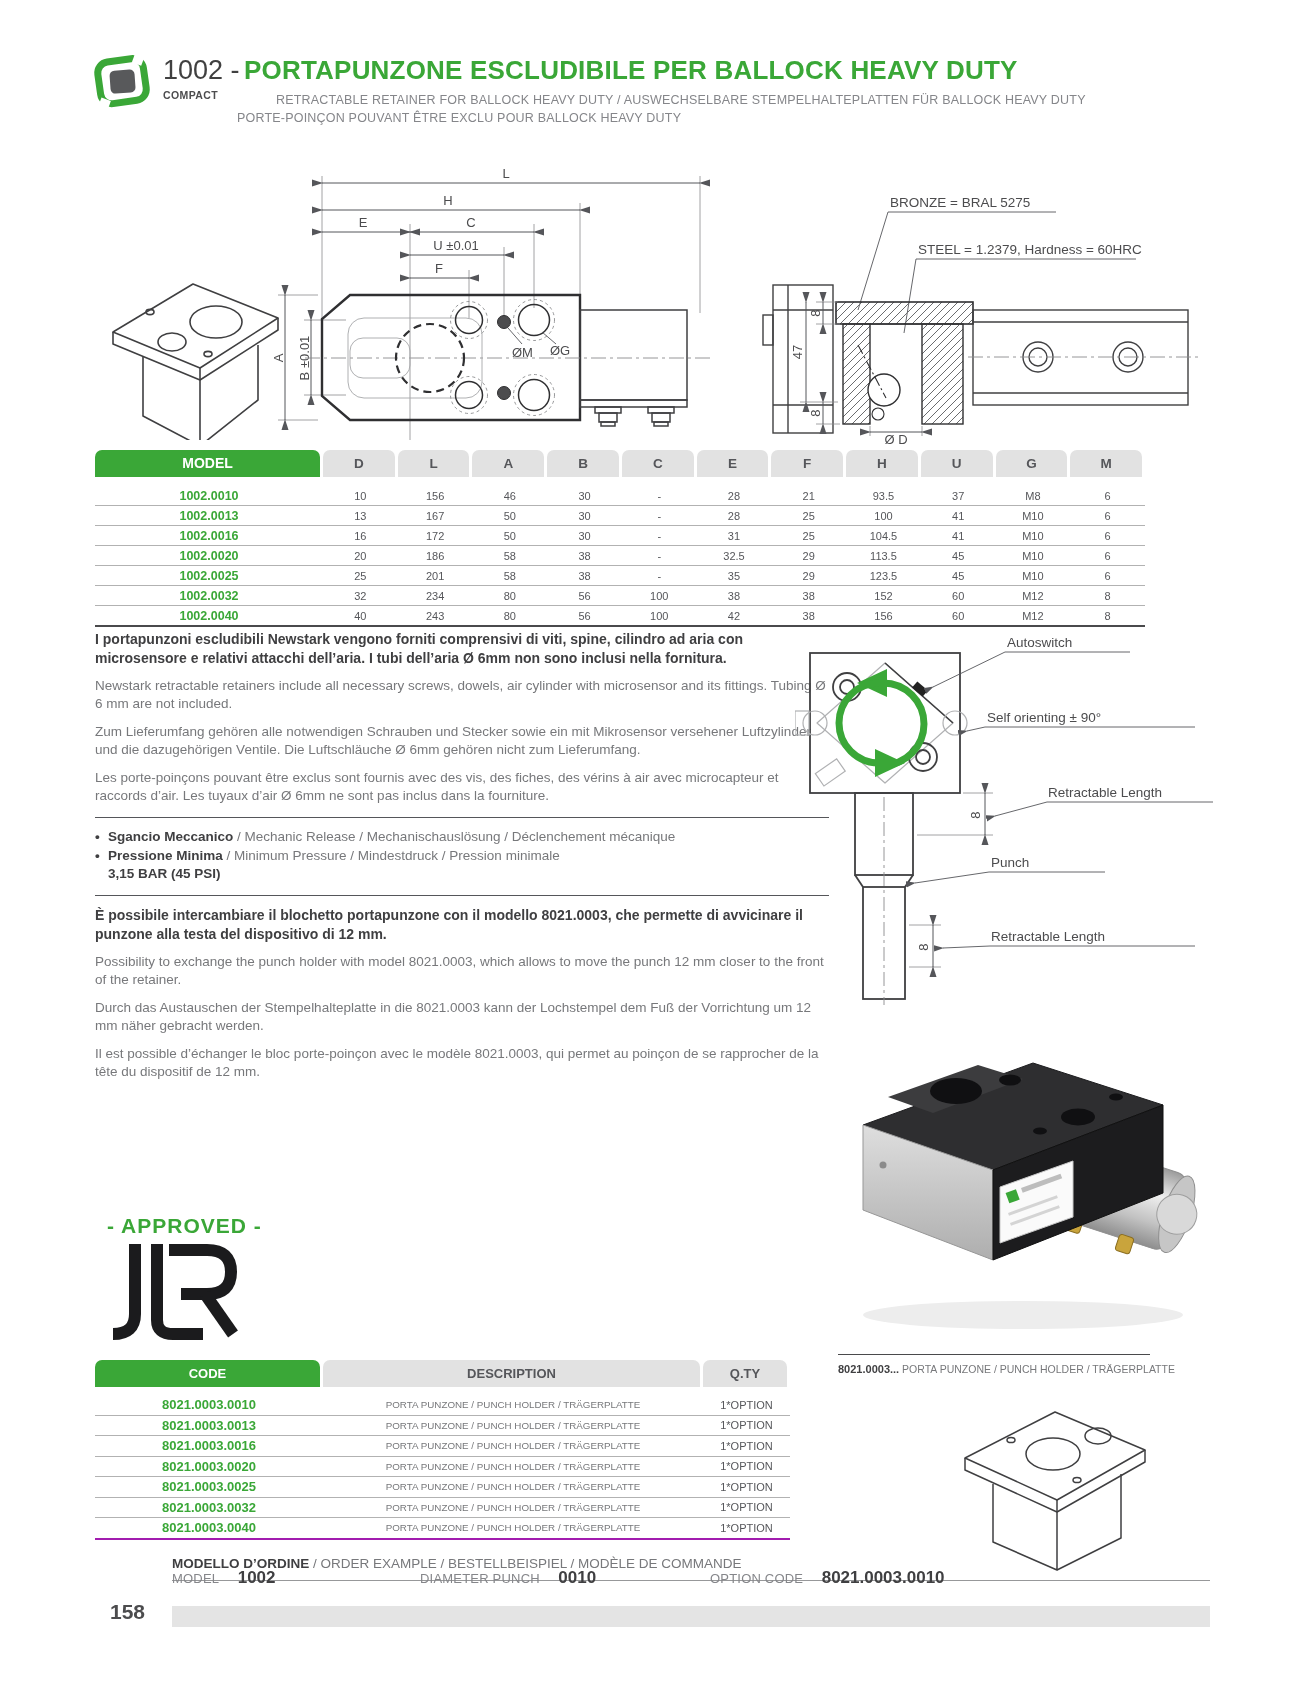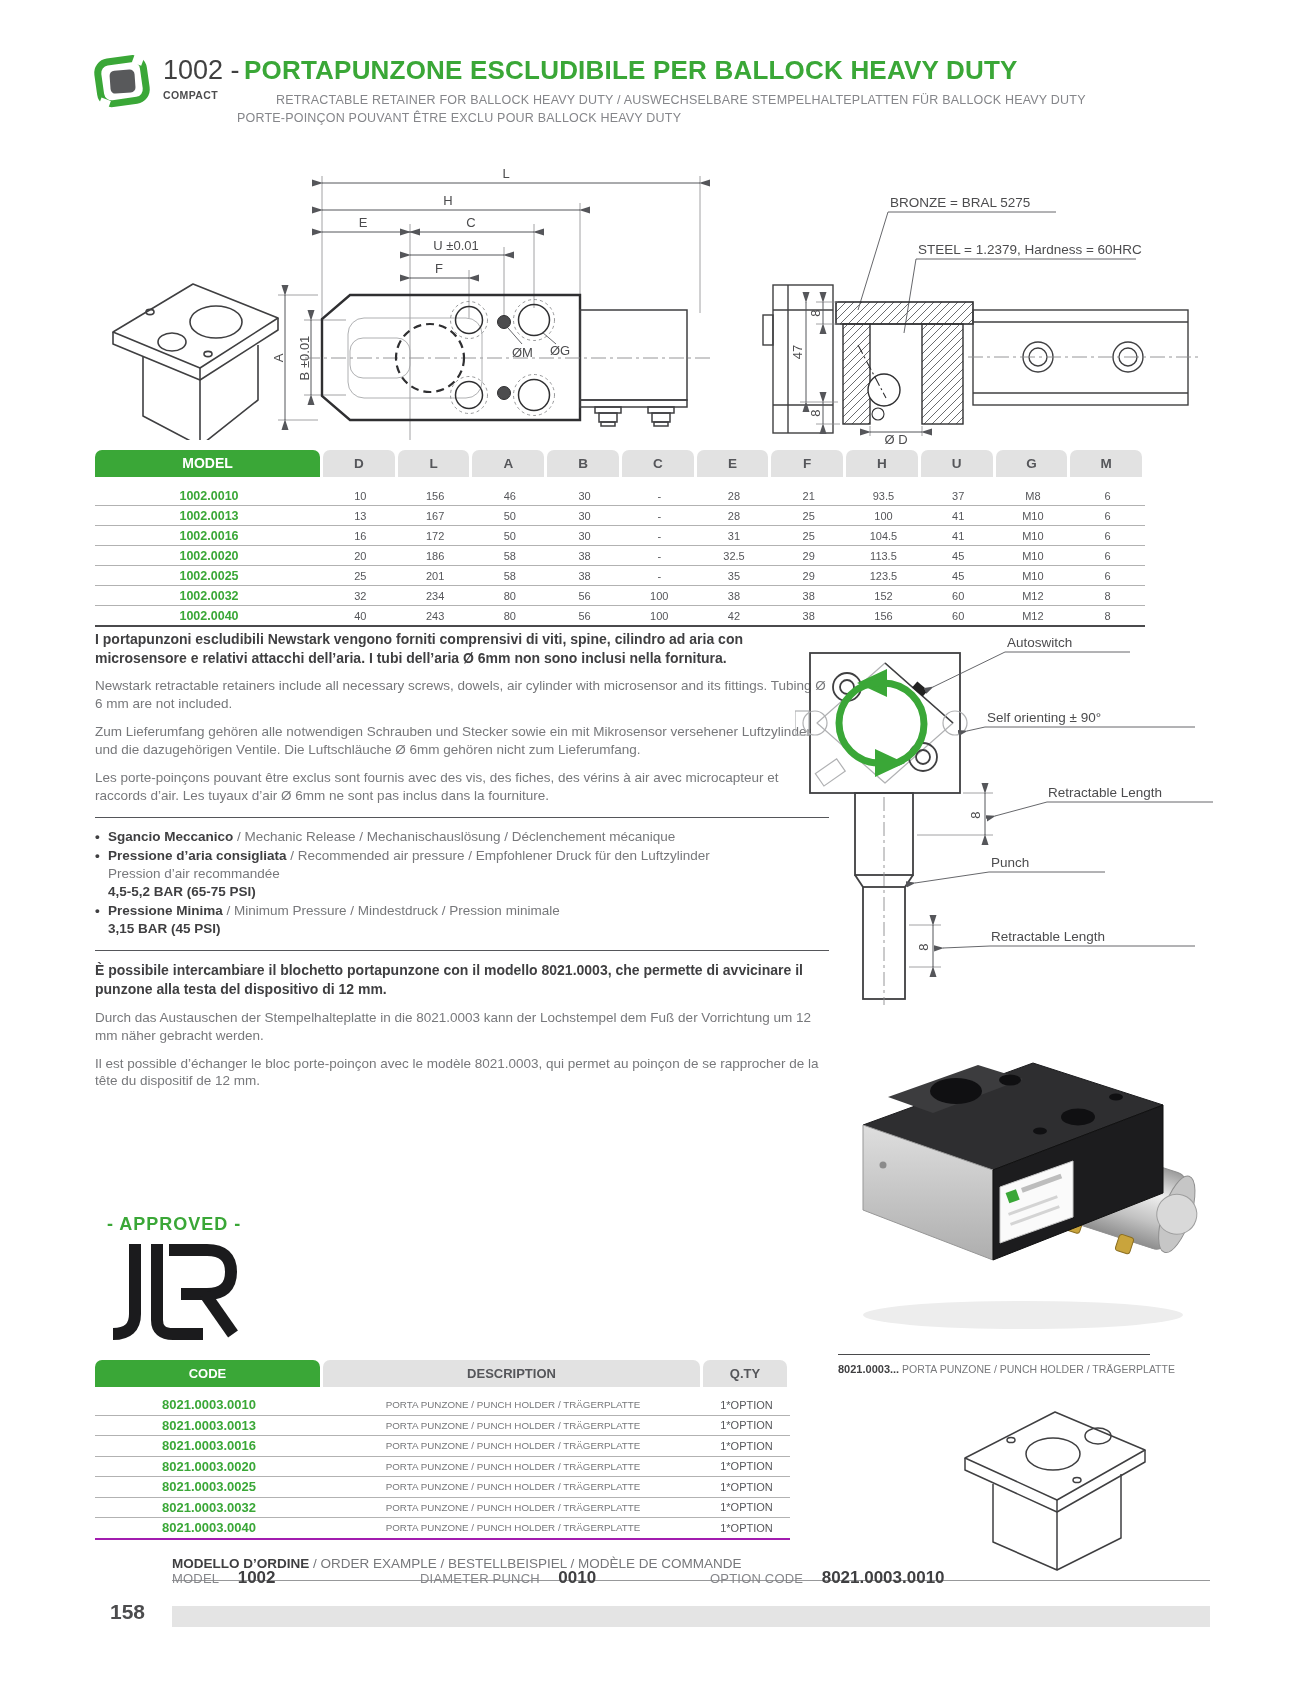--- a/index.html
+++ b/index.html
@@ -32,21 +32,21 @@
   .para{margin:0 0 10px 0;font-size:13.5px;line-height:1.33;color:#77787b;}
   .para.bold{font-size:14px;font-weight:bold;color:#3f3f41;}
   .rule{border:none;border-top:1px solid #55565a;margin:12px 0 10px 0;}
   .feat{position:relative;padding-left:13px;margin-top:1px;font-size:13.5px;line-height:1.34;color:#77787b;}
   .feat::before{content:"\2022";position:absolute;left:0;top:0;color:#3f3f41;font-weight:bold;}
   .feat-lead{font-weight:bold;color:#3f3f41;}
   .feat-note:empty,.feat-value:empty{display:none;}
   .feat-value{font-weight:bold;color:#3f3f41;}
 
   
-  .approved{left:107px;top:1214px;font-size:18px;font-weight:bold;color:#3aa737;letter-spacing:1px;}
+  .approved{left:107px;top:1214px;font-size:21px;font-weight:bold;color:#3aa737;letter-spacing:1px;}
 
   
   .code-table{left:95px;top:1360px;width:695px;}
   .code-header,.code-row{display:grid;grid-template-columns:228px 380px 87px;}
   .code-header .hcell{font-size:13px;}
   .code-body{margin-top:8px;}
   .code-row{height:19.5px;align-items:center;border-bottom:1px solid #b2b2b2;}
   .code-row:last-child{border-bottom:2px solid #a21caf;}
   .code-cell{text-align:center;}
   .code-cell.code{color:#3aa737;font-weight:bold;font-size:13px;}
@@ -376,31 +376,27 @@
     <p class="para">Newstark retractable retainers include all necessary screws, dowels, air cylinder with microsensor and its fittings. Tubing Ø 6 mm are not included.</p>
     <p class="para">Zum Lieferumfang gehören alle notwendigen Schrauben und Stecker sowie ein mit Mikrosensor versehener Luftzylinder und die dazugehörigen Ventile. Die Luftschläuche Ø 6mm gehören nicht zum Lieferumfang.</p>
     <p class="para">Les porte-poinçons pouvant être exclus sont fournis avec des vis, des fiches, des vérins à air avec microcapteur et raccords d’air. Les tuyaux d’air Ø 6mm ne sont pas inclus dans la fourniture.</p>
     <hr class="rule">
     <div class="feat">
       <span class="feat-lead">Sgancio Meccanico</span><span> / Mechanic Release / Mechanischauslösung / Déclenchement mécanique</span>
       
       
     </div>
     <div class="feat">
-      <span class="feat-lead">Pressione d’aria consigliata</span><span> / Recommended air pressure / Empfohlener Druck für den Luftzylinder</span>
-      <div class="feat-note">Pression d’air recommandée</div>
-      <div class="feat-value">4,5-5,2 BAR (65-75 PSI)</div>
-    </div>
-    <div class="feat">
       <span class="feat-lead">Pressione Minima</span><span> / Minimum Pressure / Mindestdruck / Pression minimale</span>
       
       <div class="feat-value">3,15 BAR (45 PSI)</div>
     </div>
     <hr class="rule">
     <p class="para bold">È possibile intercambiare il blochetto portapunzone con il modello 8021.0003, che permette di avvicinare il punzone alla testa del dispositivo di 12 mm.</p>
+    <p class="para">Possibility to exchange the punch holder with model 8021.0003, which allows to move the punch 12 mm closer to the front of the retainer.</p>
     <p class="para">Durch das Austauschen der Stempelhalteplatte in die 8021.0003 kann der Lochstempel dem Fuß der Vorrichtung um 12 mm näher gebracht werden.</p>
     <p class="para">Il est possible d’échanger le bloc porte-poinçon avec le modèle 8021.0003, qui permet au poinçon de se rapprocher de la tête du dispositif de 12 mm.</p>
   </div>
 
   <svg class="abs" style="left:795px;top:625px;" width="420" height="385" viewBox="0 0 420 385">
     <defs>
       <marker id="ar3" markerWidth="11" markerHeight="8" refX="1" refY="4" orient="auto-start-reverse">
         <path d="M0,4 L11,0.5 L11,7.5 Z" fill="#55565a"></path>
       </marker>
     </defs>

